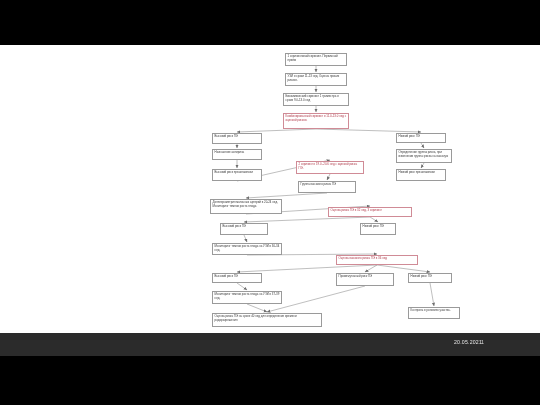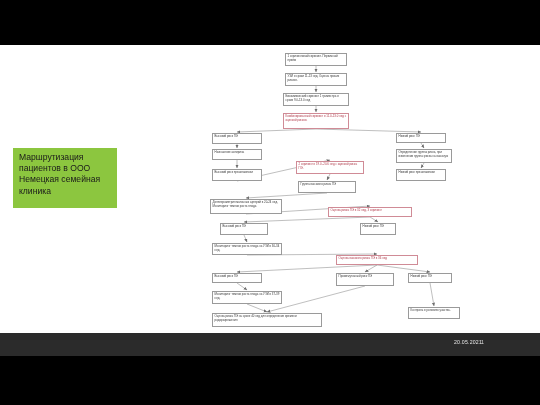--- a/index.html
+++ b/index.html
@@ -43,21 +43,20 @@
 </style>
 </head>
 <body>
 
 <div id="stage">
 
   <div id="top-band"></div>
 
   <div id="slide">
 
-    <div id="title-block">Маршрутизация пациентов в ООО Немецкая семейная клиника</div>
 
     <div id="chart">
       <svg id="wires" viewBox="0 0 390 288">
         <defs>
           <marker id="ah" markerWidth="4" markerHeight="4" refX="3.4" refY="1.6" orient="auto" markerUnits="userSpaceOnUse">
             <path d="M0,0 L3.6,1.6 L0,3.2 z" fill="#6f6f6f"></path>
           </marker>
         </defs>
         <g id="wire-group" stroke="#8a8a8a" stroke-width="0.55" fill="none" marker-end="url(#ah)">
             <path d="M166,21 L166,27"></path>

